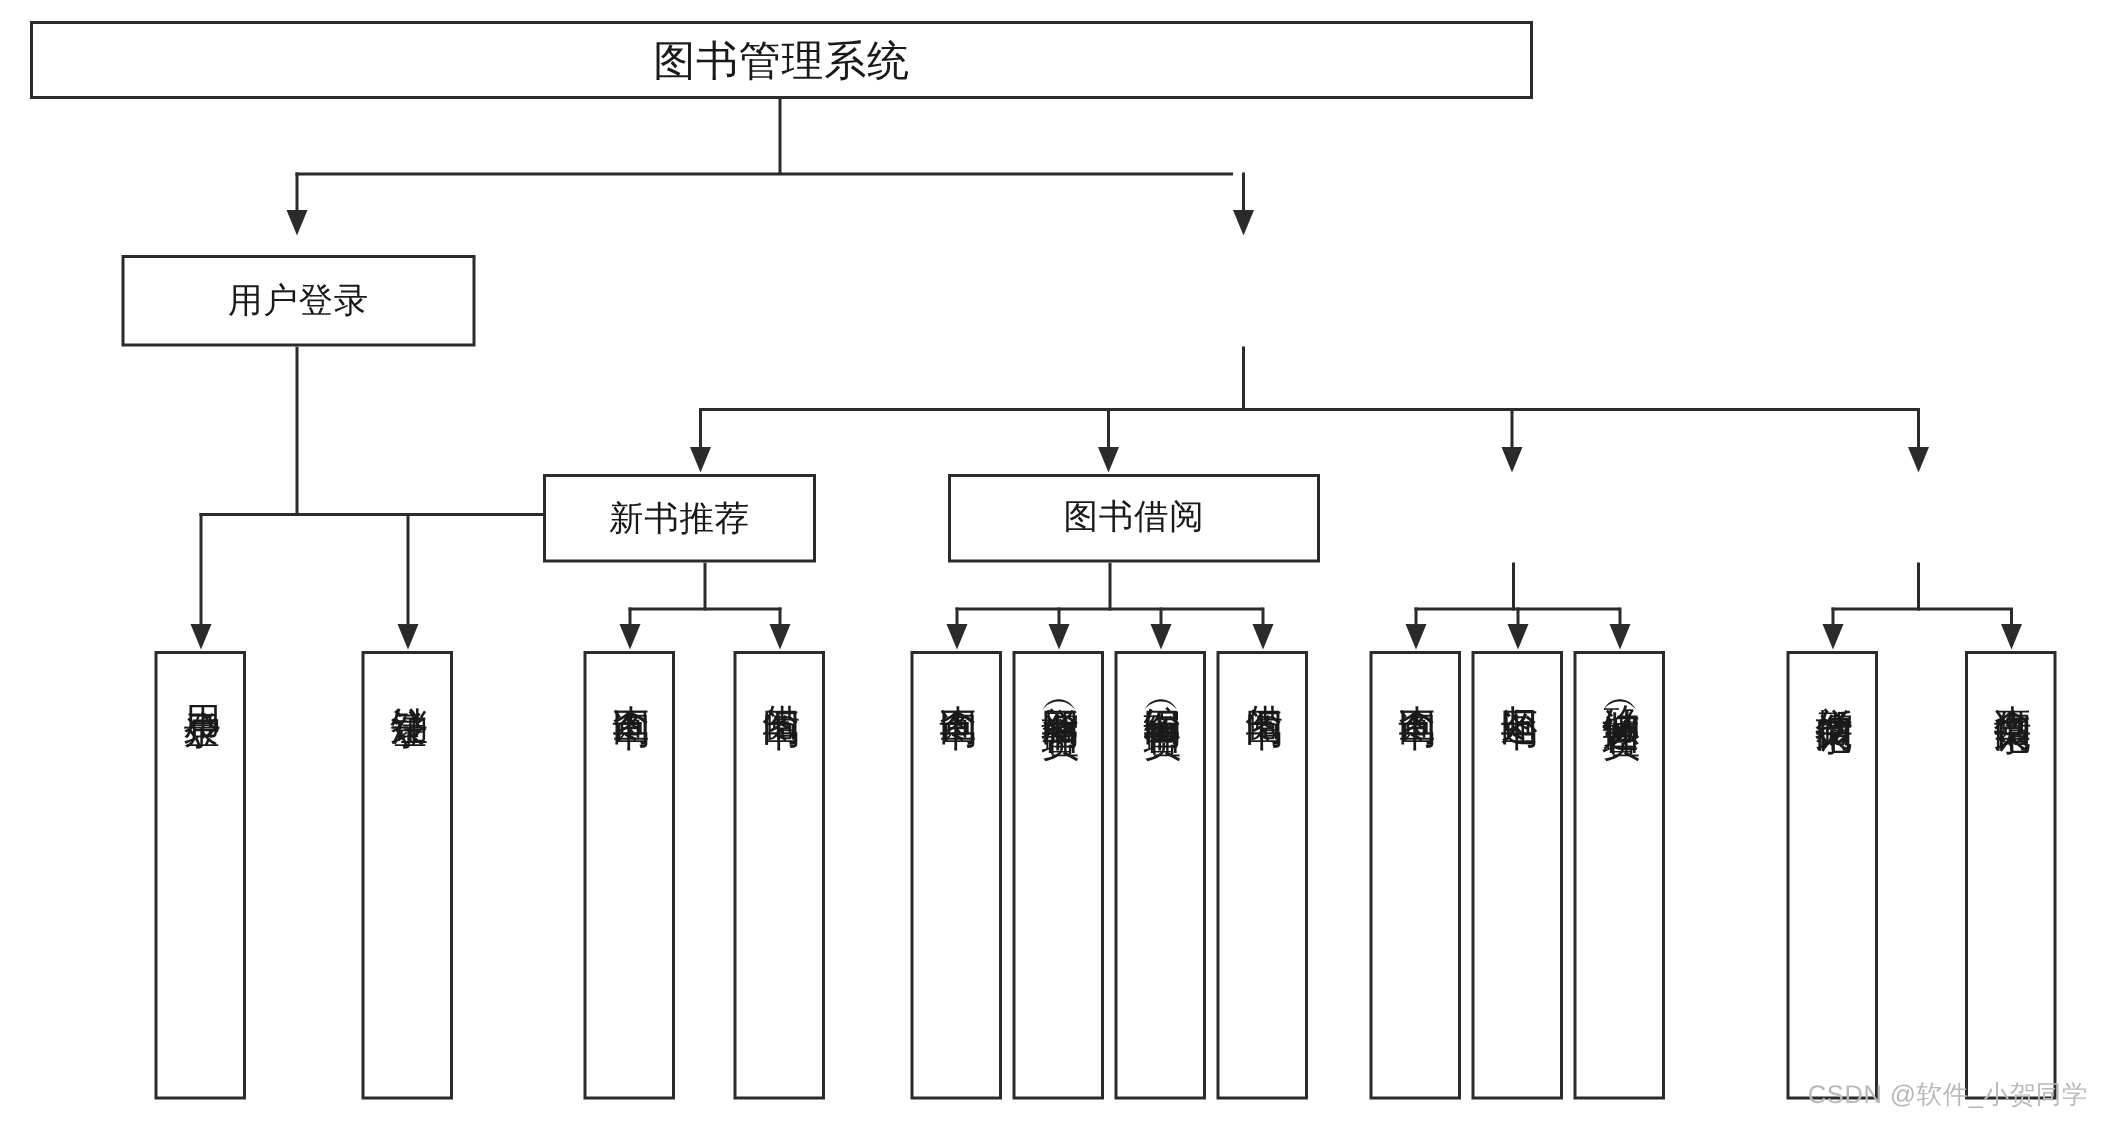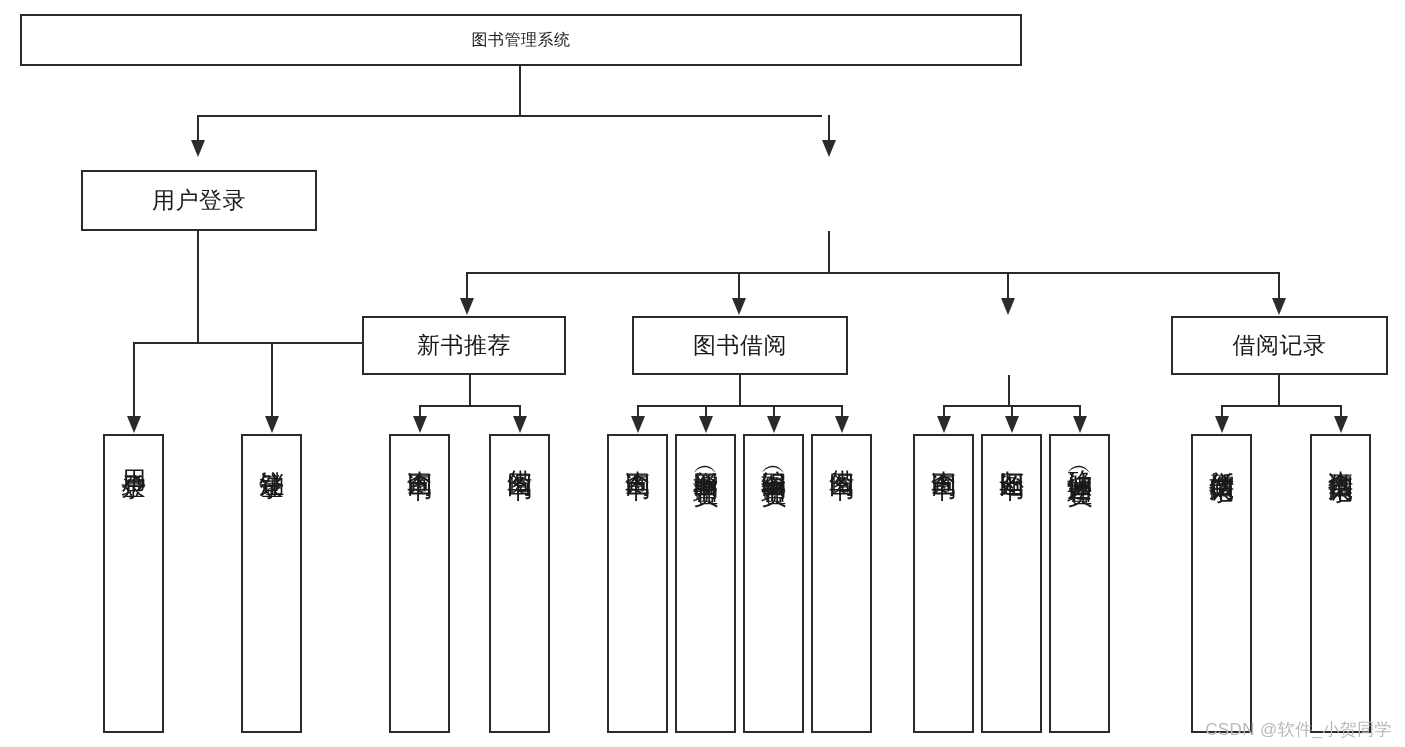--- a/index.html
+++ b/index.html
@@ -28,21 +28,21 @@
     display:block;
     text-align:center;
     line-height:1.25;
     white-space:nowrap;
   }
   
   .node.h .lbl{
     font-size:23px;
     letter-spacing:0.5px;
   }
-  .node.root .lbl{font-size:16px;}
+  .node.root .lbl{font-size:28px;}
   
   .node.v{
     align-items:flex-start;
     justify-content:center;
     padding-top:14px;
   }
   .node.v .lbl{
     writing-mode:vertical-rl;
     text-orientation:upright;
     font-size:25px;
@@ -107,28 +107,25 @@
   <div class="conn hline" style="left:466px;top:272px;width:812px;"></div>
   <div class="conn vline" style="left:466px;top:272px;height:28px;"></div>
   <div class="arrow" style="left:460px;top:298px;"></div>
   <div class="conn vline" style="left:738px;top:272px;height:28px;"></div>
   <div class="arrow" style="left:732px;top:298px;"></div>
   <div class="conn vline" style="left:1007px;top:272px;height:28px;"></div>
   <div class="arrow" style="left:1001px;top:298px;"></div>
   <div class="conn vline" style="left:1278px;top:272px;height:28px;"></div>
   <div class="arrow" style="left:1272px;top:298px;"></div>
 
-  <div class="node h" style="left:362px;top:316px;width:204px;height:59px;">
+  <div class="node h" style="left:362px;top:316px;width:182px;height:59px;">
     <span class="lbl">新书推荐</span>
   </div>
-  <div class="node h" style="left:632px;top:316px;width:216px;height:59px;">
+  <div class="node h" style="left:632px;top:316px;width:248px;height:59px;font-family:Liberation Serif, serif;">
     <span class="lbl">图书借阅</span>
-  </div>
-  <div class="node h" style="left:1171px;top:316px;width:217px;height:59px;">
-    <span class="lbl">借阅记录</span>
   </div>
 
   <div class="conn vline" style="left:469px;top:375px;height:32px;"></div>
   <div class="conn hline" style="left:419px;top:405px;width:102px;"></div>
   <div class="conn vline" style="left:419px;top:405px;height:14px;"></div>
   <div class="arrow" style="left:413px;top:416px;"></div>
   <div class="conn vline" style="left:519px;top:405px;height:14px;"></div>
   <div class="arrow" style="left:513px;top:416px;"></div>
 
   <div class="conn vline" style="left:739px;top:375px;height:32px;"></div>

